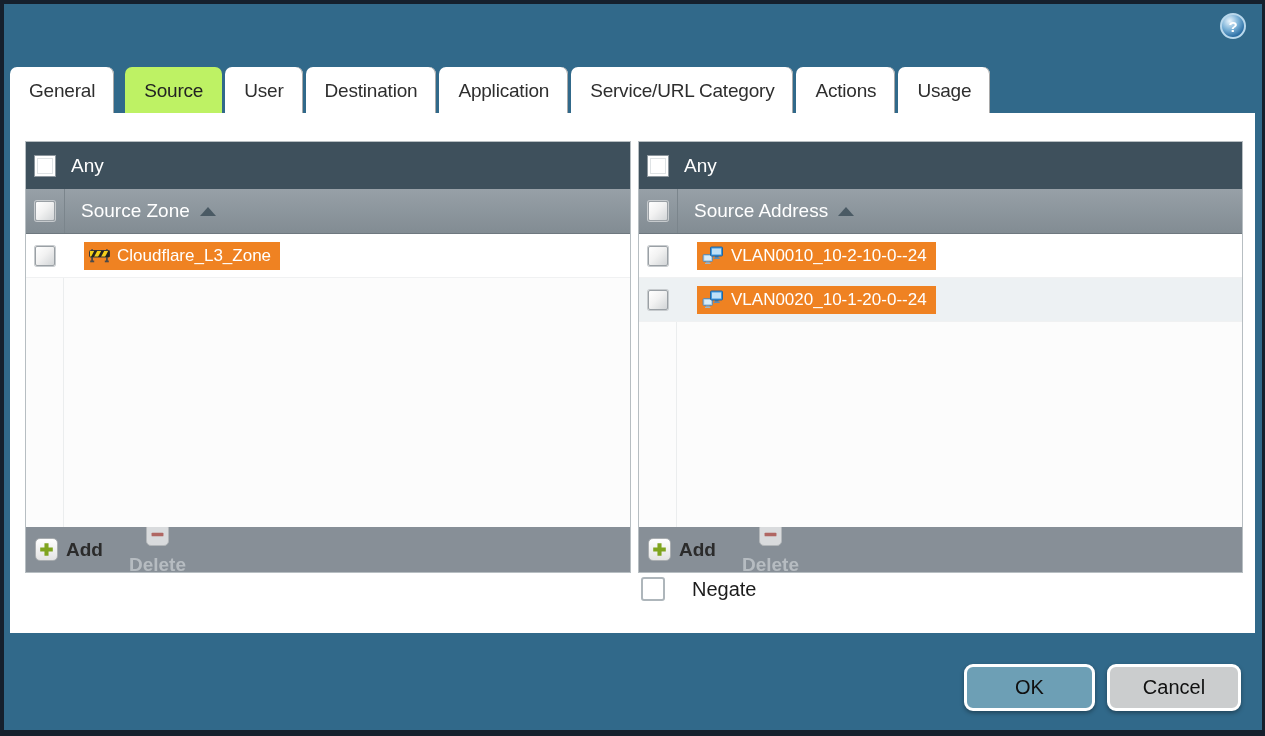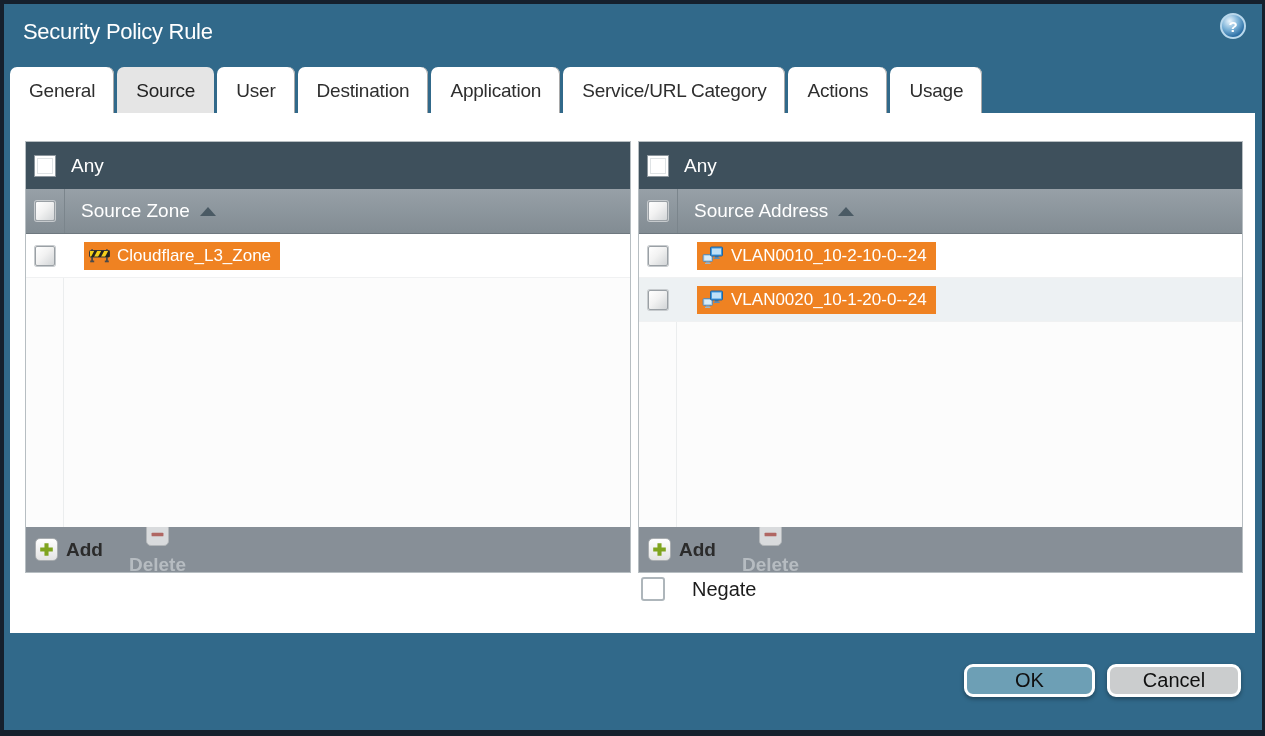--- a/index.html
+++ b/index.html
@@ -39,21 +39,21 @@
   }
   .tab {
     height: 46px; line-height: 48px;
     background: #ffffff; color: #2e2e2e;
     font-size: 19px; letter-spacing: -0.2px;
     padding: 0 19px; margin-right: 3px;
     border-radius: 7px 7px 0 0;
     box-shadow: inset -1px 0 0 #a9a9a9;
     cursor: pointer; white-space: nowrap;
   }
-  .tab.active { background: #e5e5e5; color: #222222; box-shadow: none; }
+  .tab.active { background: #bef264; color: #222222; box-shadow: none; margin-left: 8px; }
   
   .content {
     position: absolute; left: 6px; right: 7px; top: 109px; bottom: 97px;
     background: #ffffff;
   }
   
   .panel {
     position: absolute; top: 28px; height: 432px;
     display: flex; flex-direction: column;
     border: 1px solid #b7bec2;
@@ -145,39 +145,38 @@
     border: 2px solid #aeb6bb;
     cursor: pointer;
   }
   .negate-row {
     position: absolute; left: 631px; top: 464px;
     display: flex; align-items: center; gap: 27px;
   }
   .negate-row .negate-label { font-size: 20px; color: #1c1c1c; }
   
   .btn {
-    position: absolute; top: 660px; height: 33px;
+    position: absolute; top: 660px; height: 47px;
     border: 3px solid #ffffff; border-radius: 9px;
     font-size: 20px; color: #101010;
     display: flex; align-items: center; justify-content: center;
     cursor: pointer;
     box-shadow: 0 2px 4px rgba(0,0,0,0.35);
     font-family: "Liberation Sans", sans-serif;
     margin-left: 16px;
   }
   .btn.ok { right: 167px; width: 131px; background: #6d9fb5; }
   .btn.cancel { right: 21px; width: 134px; background: #cbcdce; }
 </style>
 </head>
 <body>
 
 <div class="dialog">
 
   <div class="titlebar">
-    <div class="title">Security Policy Rule</div>
     <div class="help-icon">?</div>
   </div>
 
   <div class="tabs">
     <div class="tab">General</div>
     <div class="tab active">Source</div>
     <div class="tab">User</div>
     <div class="tab">Destination</div>
     <div class="tab">Application</div>
     <div class="tab">Service/URL Category</div>

